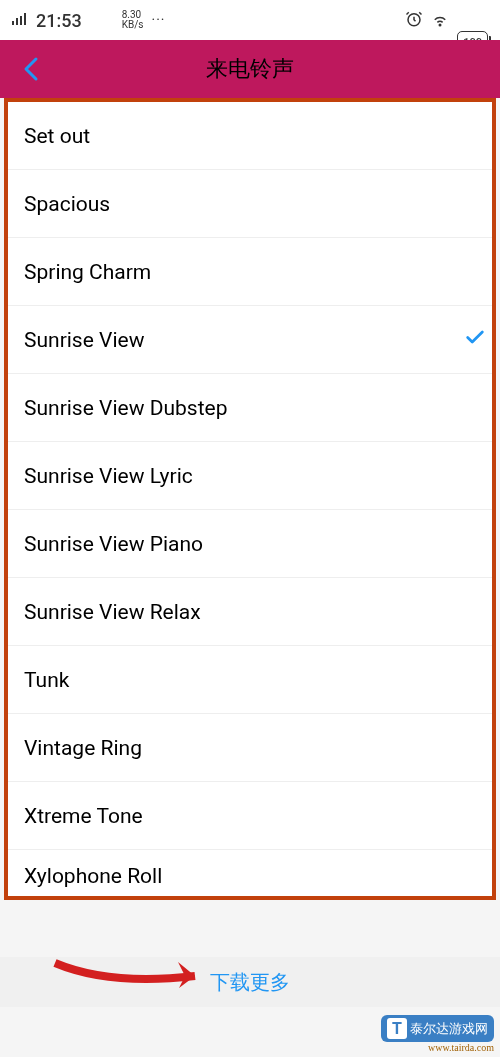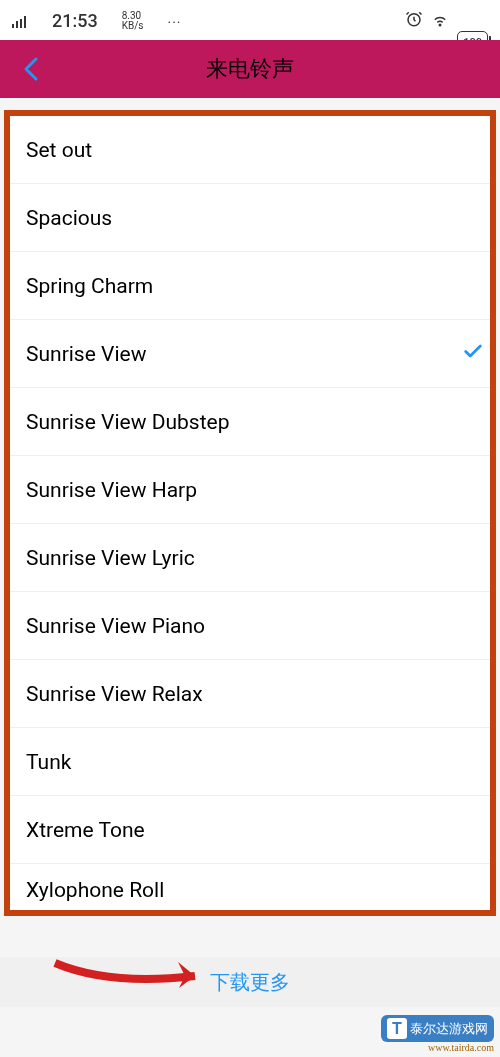--- a/index.html
+++ b/index.html
@@ -20,39 +20,40 @@
       background: white;
       display: flex;
       align-items: center;
       justify-content: space-between;
       padding: 0 12px;
       font-size: 14px;
       color: #333;
     }
     .status-left {
       display: flex;
-      align-items: flex-end;
-      gap: 24px;
+      align-items: center;
+      gap: 8px;
     }
     .status-right {
       display: flex;
       align-items: center;
       gap: 8px;
     }
     .signal {
       font-size: 12px;
       font-weight: 600;
     }
     .time {
       font-size: 18px;
       font-weight: 500;
     }
     .speed {
       font-size: 10px;
       line-height: 1;
+      margin-left: 32px;
     }
     .speed-val {
       display: block;
     }
     .speed-unit {
       display: block;
     }
     .dots {
       letter-spacing: 1px;
     }
@@ -93,23 +94,23 @@
       cursor: pointer;
     }
     .nav-title {
       width: 100%;
       text-align: center;
       font-size: 22px;
       font-weight: 500;
       color: #000;
     }
     .list-container {
-      border: 6px solid #c2410c;
+      border: 4px solid #c2410c;
       background: white;
-      margin: 12px 4px;
+      margin: 0 4px;
     }
     .list-item {
       height: 68px;
       display: flex;
       align-items: center;
       padding: 0 16px;
       border-bottom: 1px solid #eee;
       font-size: 21px;
       color: #000;
       cursor: pointer;
@@ -254,33 +255,33 @@
     <span class="check-mark">
       <svg width="22" height="22" viewBox="0 0 24 24" fill="none" stroke="#2196f3" stroke-width="3" stroke-linecap="round" stroke-linejoin="round">
           <path d="M4 12l5 5L20 6"></path>
         </svg>
     </span>
   </div>
   <div class="list-item">
     <span>Sunrise View Dubstep</span>
   </div>
   <div class="list-item">
-    <span>Sunrise View Harp</span>
-  </div>
-  <div class="list-item">
     <span>Sunrise View Lyric</span>
   </div>
   <div class="list-item">
     <span>Sunrise View Piano</span>
   </div>
   <div class="list-item">
     <span>Sunrise View Relax</span>
   </div>
   <div class="list-item">
     <span>Tunk</span>
+  </div>
+  <div class="list-item">
+    <span>Vintage Ring</span>
   </div>
   <div class="list-item">
     <span>Xtreme Tone</span>
   </div>
   <div class="list-item">
     <span>Xylophone Roll</span>
   </div>
 </div>
 
 <div class="bottom-bar">

